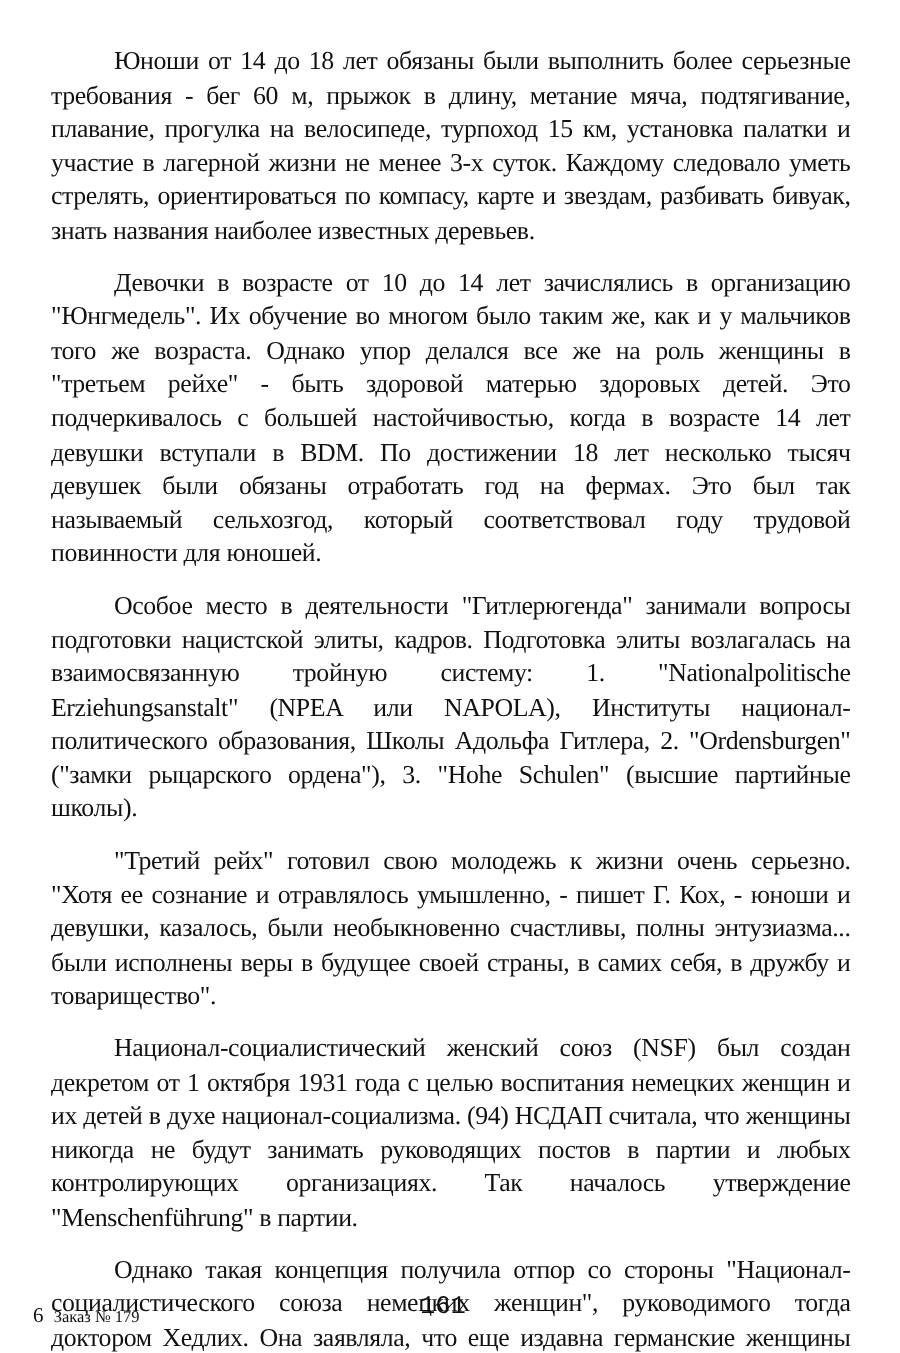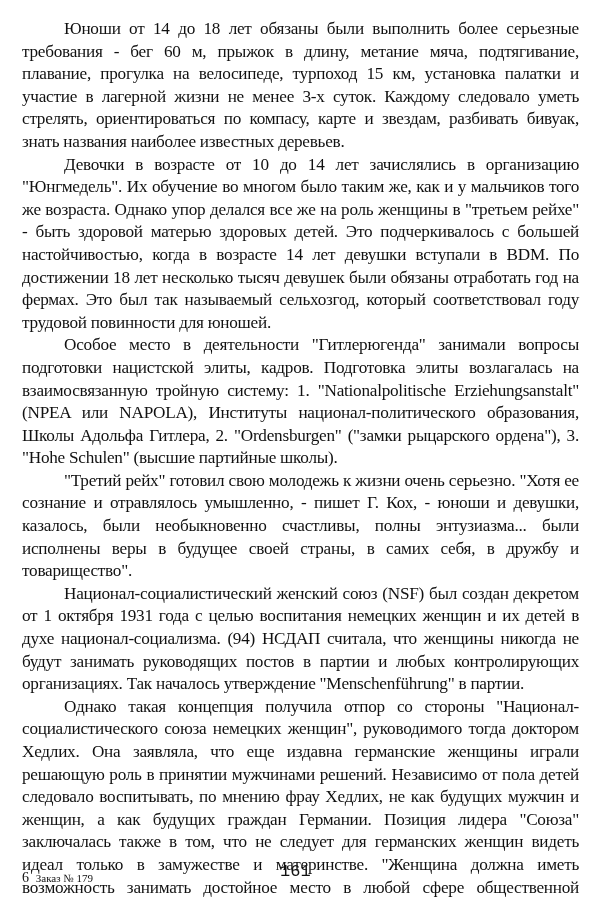--- a/index.html
+++ b/index.html
@@ -9,21 +9,21 @@
     left: 22px;
     top: 18px;
     width: 557px;
     font-family: "Liberation Serif", serif;
     font-size: 17.2px;
     line-height: 22.6px;
     color: #111111;
     letter-spacing: -0.25px;
   }
   .para {
-    margin: 0;
+    margin: 12px;
     text-align: justify;
     text-indent: 42px;
     hyphens: manual;
   }
   .footer {
     position: absolute;
     left: 0; top: 0; width: 600px; height: 902px;
     pointer-events: none;
   }
   .page-number {

